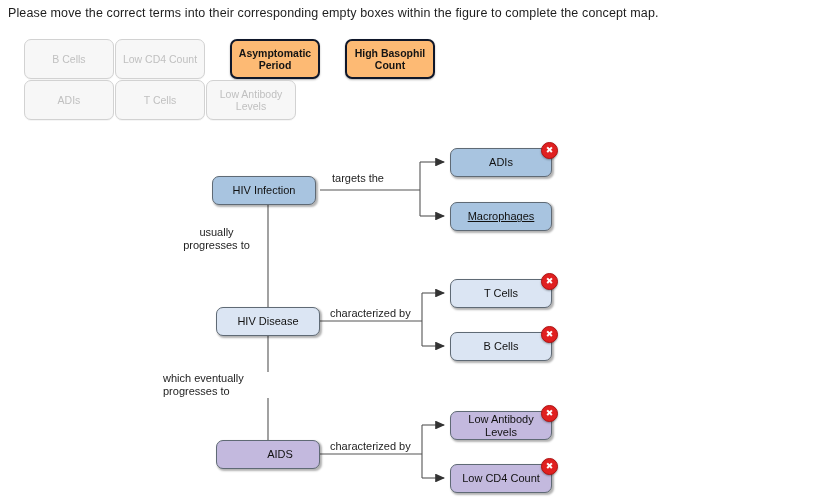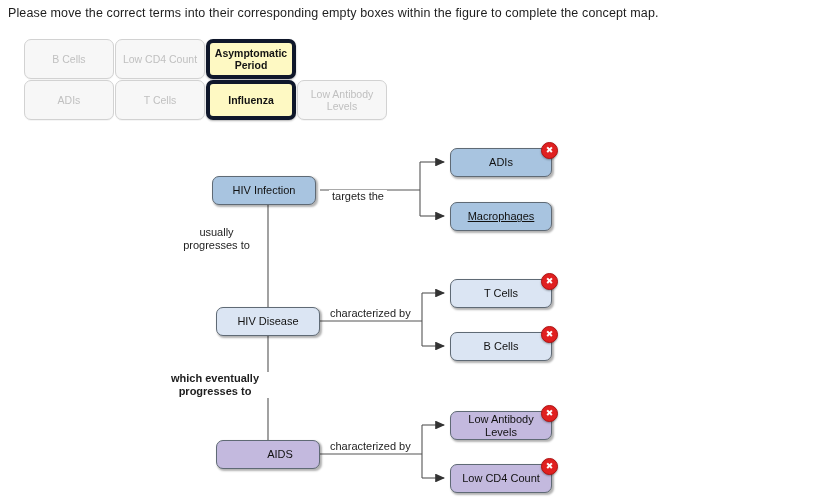--- a/index.html
+++ b/index.html
@@ -35,25 +35,26 @@
     padding:0 4px;
     user-select:none;
   }
   .tile.used{
     background:#f7f7f7;
     border:1px solid #d2d2d2;
     color:#c0c0c0;
     box-shadow:0 1px 0 rgba(0,0,0,.04);
   }
   .tile.avail{
-    background:#fef9c3;
-    border:4px solid #0f172a;
+    background:#fdba74;
+    border:2px solid #0f172a;
     color:#141414;
     font-weight:600;
     box-shadow:0 1px 2px rgba(0,0,0,.30);
+    margin-left:24px;
   }
 
   
   #map{position:absolute;left:0;top:128px;width:820px;height:374px;}
   #wires{position:absolute;left:0;top:0;width:820px;height:374px;}
 
   .node{
     position:absolute;
     box-sizing:border-box;
     border:1px solid #5f6a75;
@@ -81,42 +82,42 @@
     font-family:"DejaVu Sans",sans-serif;
   }
 
   .edge-label{
     position:absolute;
     font-size:11px;line-height:13px;color:#1d1d1d;
     white-space:nowrap;
     background:#ffffff;
     padding:0 3px;
   }
-  .edge-label.multi{white-space:normal;text-align:center;font-weight:bold;}
+  .edge-label.multi{white-space:normal;}
   .edge-label.right-al{text-align:center;}
 </style>
 </head>
 <body>
 
 <div id="stage">
 
   <div id="instruction">Please move the correct terms into their corresponding empty boxes within the figure to complete the concept map.</div>
 
   <div id="wordbank">
 
     <div class="bank-row">
       <div class="tile used">B Cells</div>
       <div class="tile used">Low CD4 Count</div>
       <div class="tile avail">Asymptomatic Period</div>
+      <div class="tile avail">High Basophil Count</div>
     </div>
 
     <div class="bank-row">
       <div class="tile used">ADIs</div>
       <div class="tile used">T Cells</div>
-      <div class="tile avail">Influenza</div>
       <div class="tile used">Low Antibody Levels</div>
     </div>
 
   </div>
 
   <div id="map">
 
     <svg id="wires" viewBox="0 0 820 374" xmlns="http://www.w3.org/2000/svg">
       <defs>
         <marker id="ah" markerWidth="9" markerHeight="8" refX="8" refY="4" orient="auto">
@@ -183,21 +184,21 @@
     <div class="node purple" style="left:450px;top:283px;width:102px;height:29px;">
       <span>Low Antibody Levels</span>
       <span class="badge">✖</span>
     </div>
 
     <div class="node purple" style="left:450px;top:336px;width:102px;height:29px;">
       <span>Low CD4 Count</span>
       <span class="badge">✖</span>
     </div>
 
-    <div class="edge-label" style="left:329px;top:62px;">targets the</div>
+    <div class="edge-label" style="left:329px;top:44px;">targets the</div>
 
     <div class="edge-label right-al" style="left:166px;top:98px;width:95px;">usually</div>
     <div class="edge-label right-al" style="left:166px;top:111px;width:95px;">progresses to</div>
 
     <div class="edge-label" style="left:327px;top:179px;">characterized by</div>
 
     <div class="edge-label multi" style="left:160px;top:244px;width:104px;">which eventually</div>
     <div class="edge-label multi" style="left:160px;top:257px;width:104px;">progresses to</div>
 
     <div class="edge-label" style="left:327px;top:312px;">characterized by</div>

